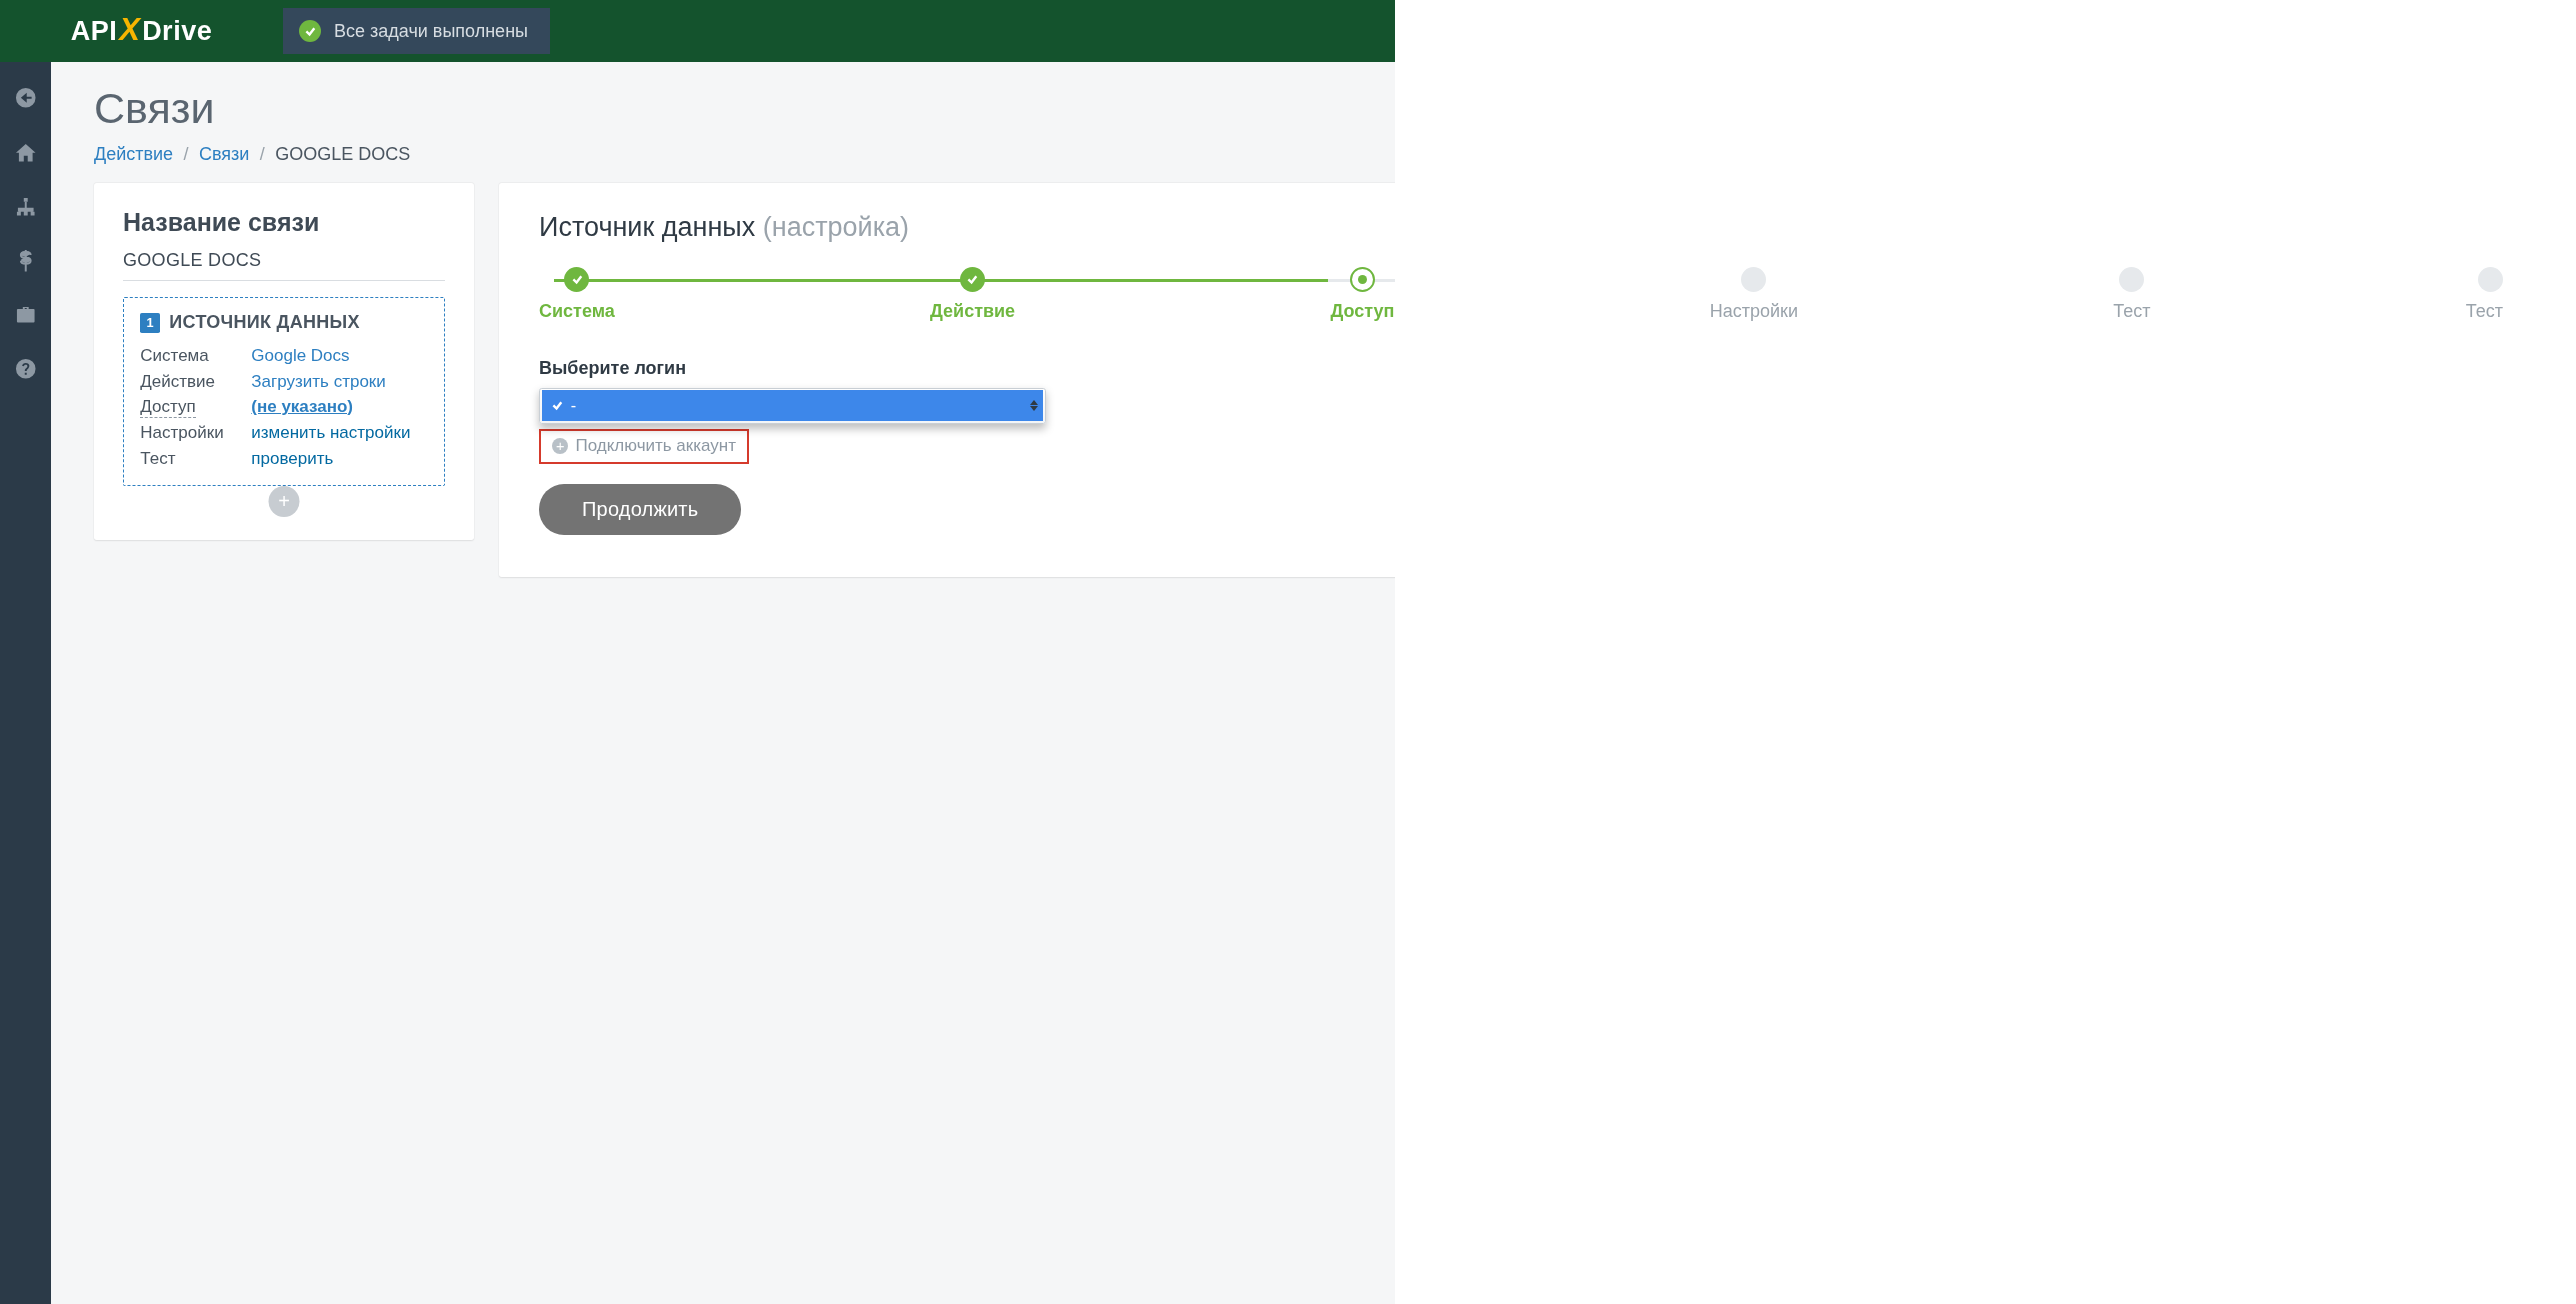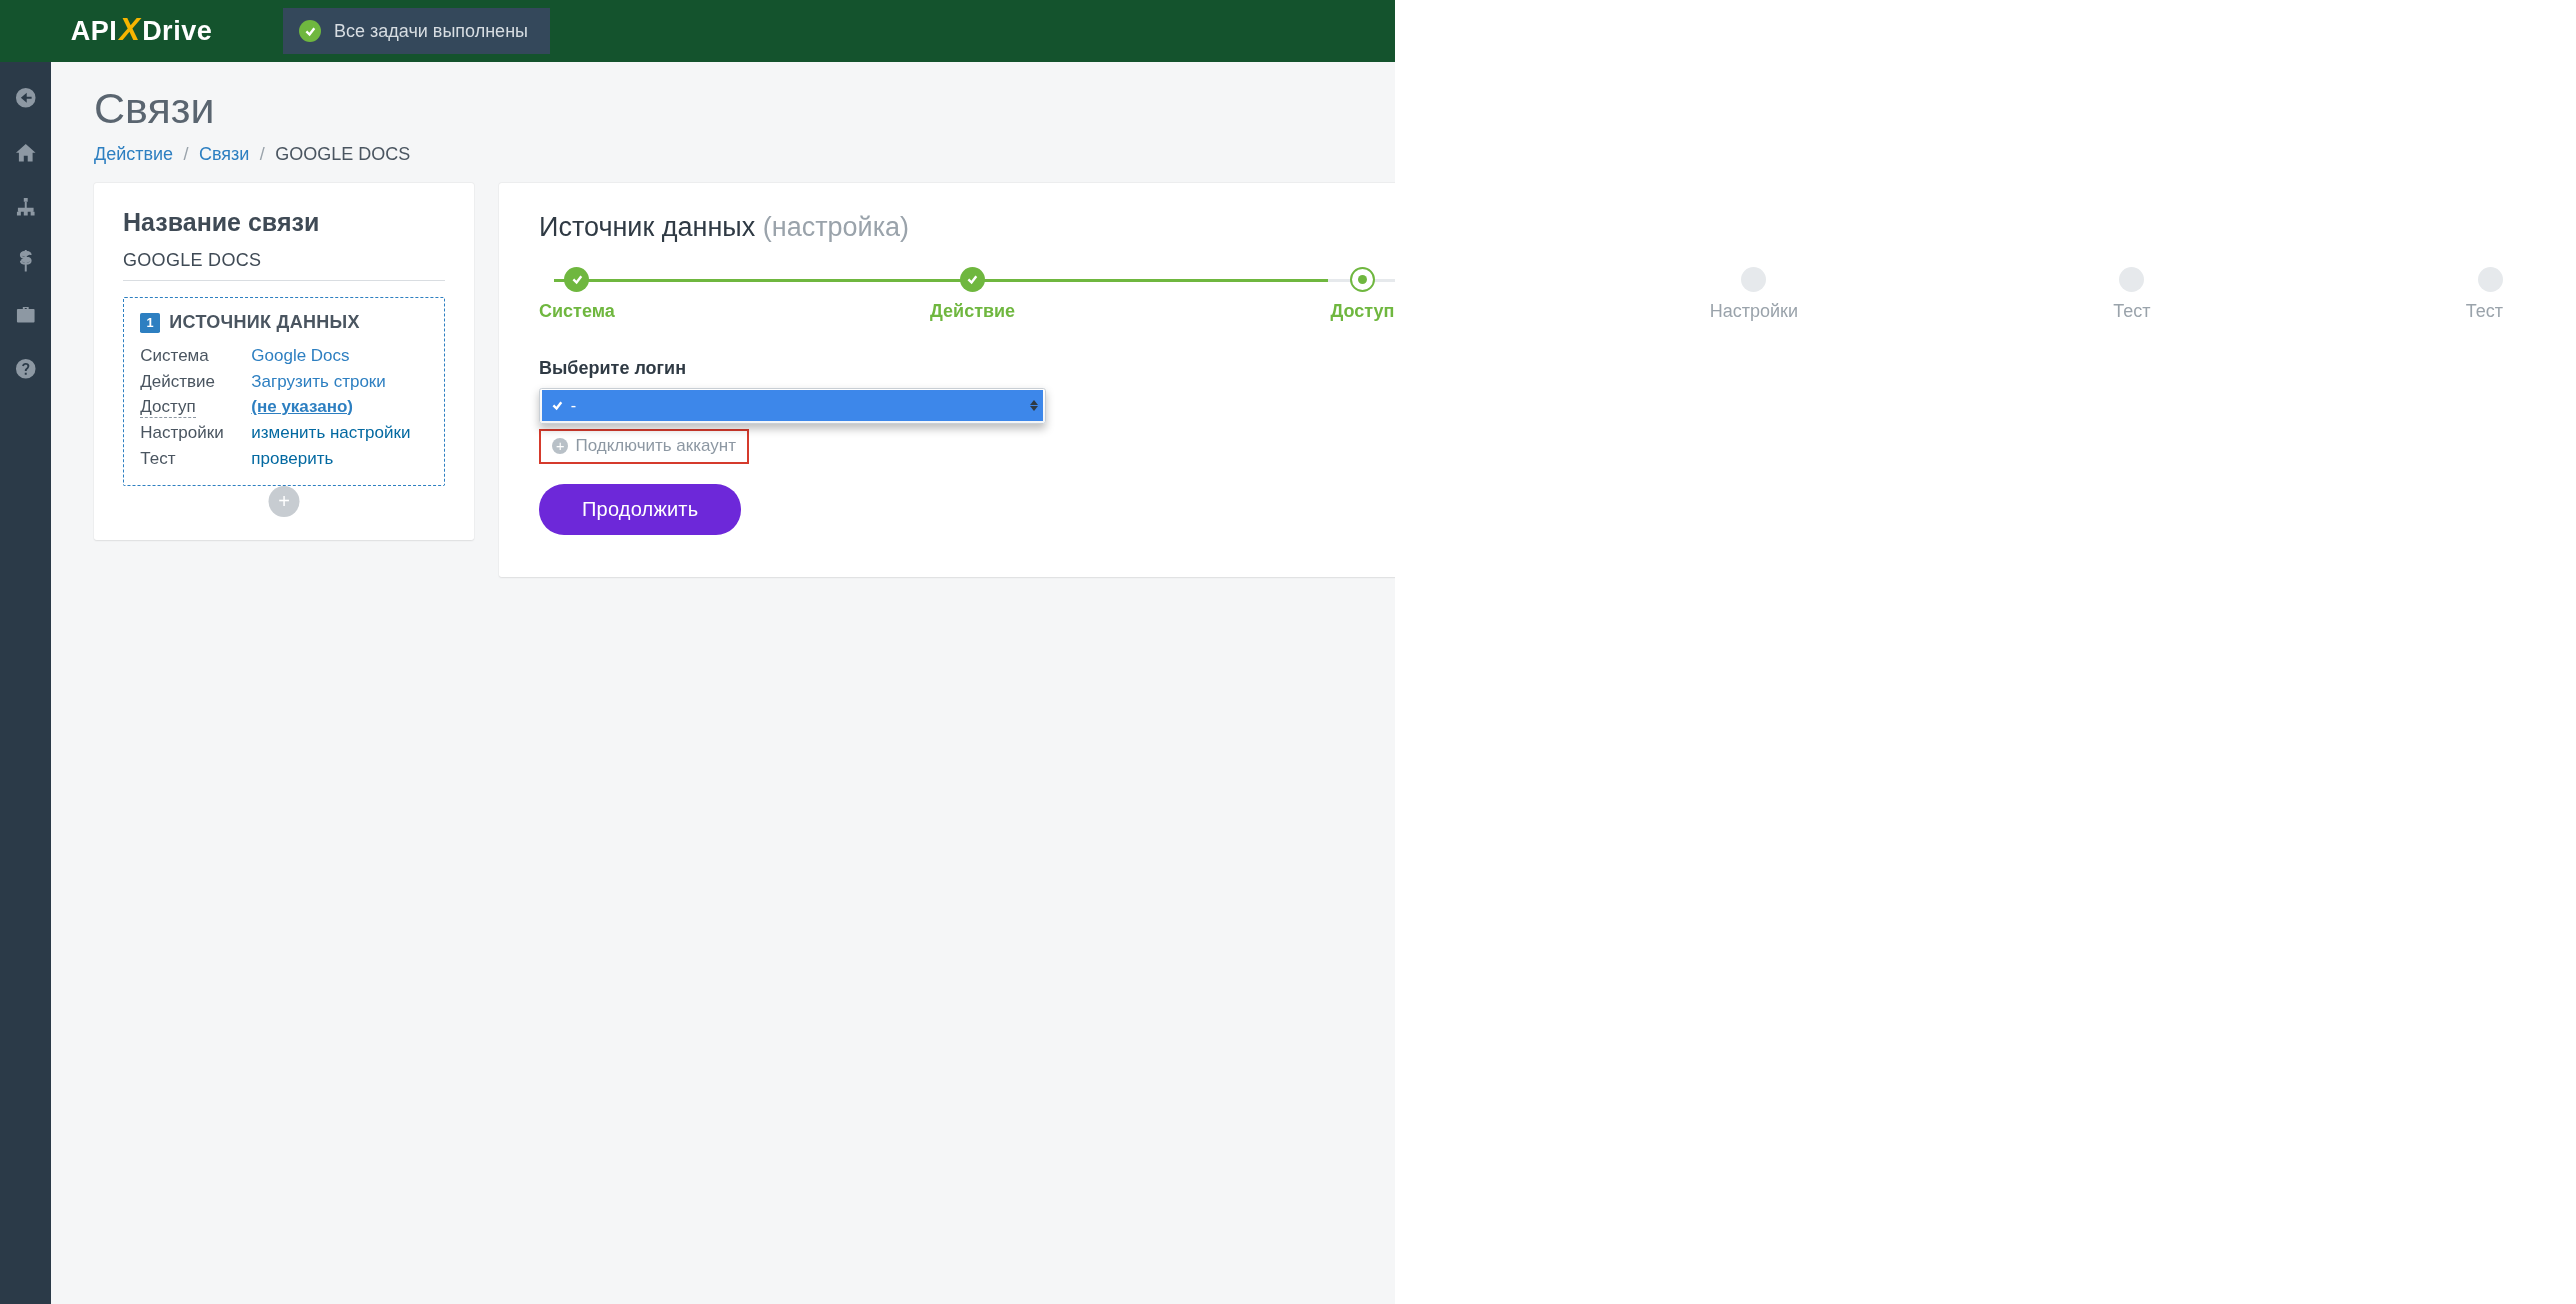--- a/index.html
+++ b/index.html
@@ -79,21 +79,21 @@
   .select-highlight { position:absolute; inset:1.8px; background:#3d87ea; display:flex; align-items:center; padding-left:9px; color:#fff; font-size:16.3px;}
   .select-highlight svg { width:12.7px; height:12.7px; stroke:#fff; stroke-width:3; fill:none; margin-right:7.2px;}
   .select-arrows { position:absolute; right:7.2px; top:50%; transform:translateY(-50%); display:flex; flex-direction:column; gap:1.8px; }
   .select-arrows span { width:0;height:0;border-left:4.5px solid transparent;border-right:4.5px solid transparent;}
   .select-arrows .up { border-bottom:5.4px solid #2f3a44;}
   .select-arrows .dn { border-top:5.4px solid #2f3a44;}
 
   .connect-account { display:inline-flex; align-items:center; gap:7.2px; padding: 5.4px 11px; border: 2.7px solid #d53a2c; color:#8d98a3; font-size:17px; margin-bottom: 20px; cursor:pointer; background:#fff;}
   .connect-account .plusdot { width:16.3px;height:16.3px;border-radius:50%;background:#b8c0c7;color:#fff;display:flex;align-items:center;justify-content:center;font-size:14.5px;}
 
-  .btn-continue { display:inline-flex; align-items:center; justify-content:center; height:51px; padding: 0 43px; border:none; border-radius:25px; background:#6d28d9; color:#fff; font-size:20px; font-weight:500; cursor:pointer; letter-spacing:0.2px;}
+  .btn-continue { display:inline-flex; align-items:center; justify-content:center; height:51px; padding: 0 43px; border:none; border-radius:25px; background:#737373; color:#fff; font-size:20px; font-weight:500; cursor:pointer; letter-spacing:0.2px;}
 
   
   .letterbox-right { position:fixed; top:0; right:0; bottom:0; width: calc(2576px - 1395px); background:#ffffff; }
 </style>
 </head>
 <body>
 
 <div class="topbar">
   <div class="logo">
     <span class="api">API</span>

